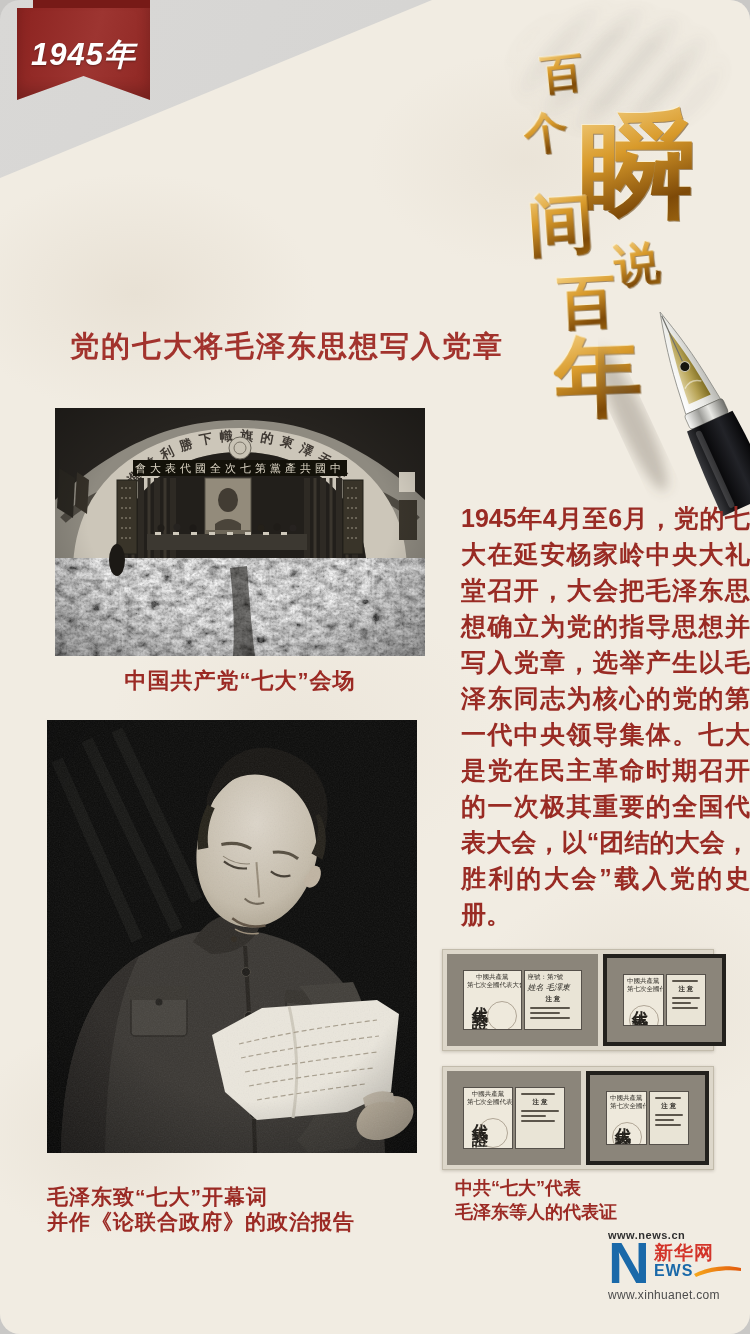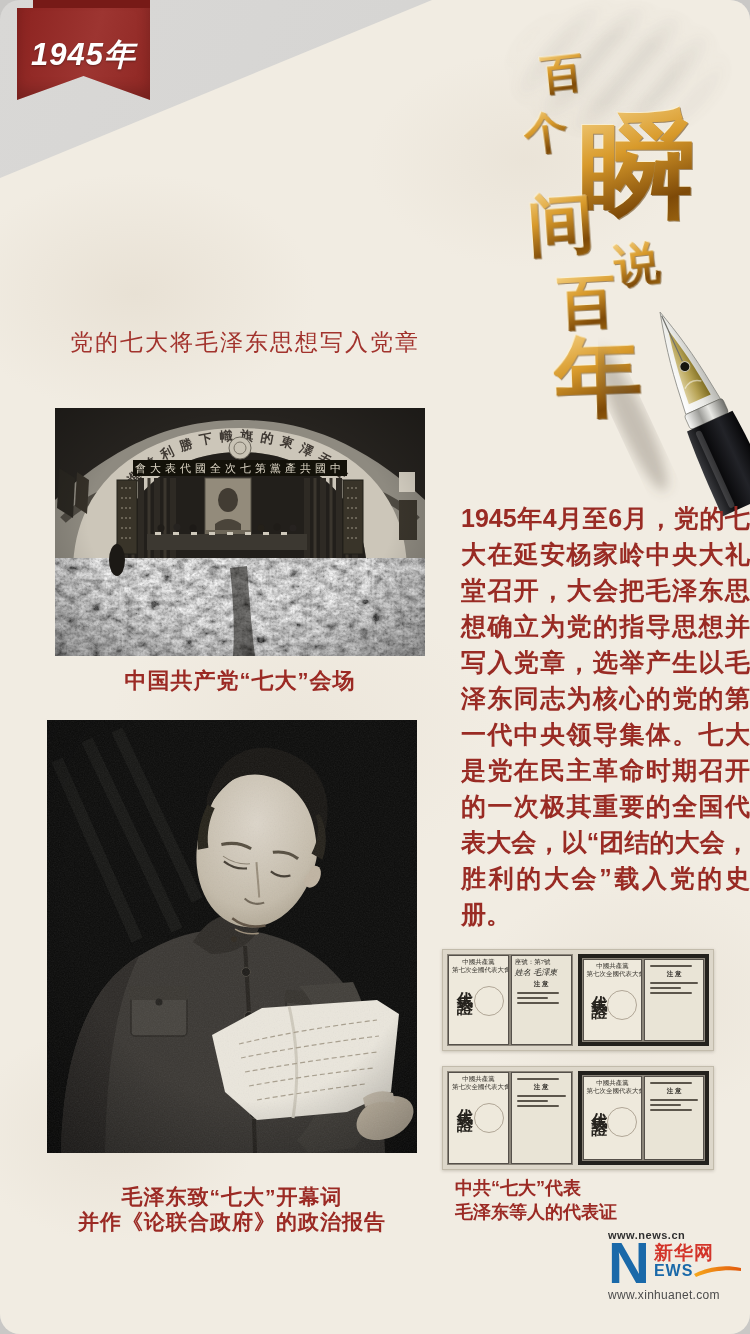--- a/index.html
+++ b/index.html
@@ -36,21 +36,21 @@
     text-shadow:0 1px 2px rgba(0,0,0,.35);}
 
   
   .headline{position:absolute;left:26px;top:128px;color:#a2332d;
     font-family:"Liberation Serif","DejaVu Serif",serif;font-weight:900;
     font-size:68px;line-height:97px;letter-spacing:3px;
     text-shadow:1px 2px 2px rgba(120,40,30,.18);}
   .headline .l2{padding-left:54px;display:block;}
   .headline .l1{display:block;}
   .subtitle{position:absolute;left:70px;top:327px;color:#a2332d;
-    font-size:23px;font-weight:normal;letter-spacing:2px;
+    font-size:29px;font-weight:bold;letter-spacing:2px;
     font-family:"Liberation Sans",sans-serif;}
 
   
   .cal span{position:absolute;font-family:"DejaVu Serif","Liberation Serif",serif;font-weight:bold;
     background:linear-gradient(160deg,#f6d488 8%,#d89a2b 40%,#7e4a08 72%,#b27a16 100%);
     -webkit-background-clip:text;background-clip:text;color:transparent;
     filter:drop-shadow(1px 1.5px 0.5px rgba(92,54,4,.55)) drop-shadow(-0.5px -0.5px 0.5px rgba(255,243,205,.65));}
   .cal .c1{left:541px;top:46px;font-size:42px;transform:rotate(-6deg);}
   .cal .c2{left:524px;top:104px;font-size:44px;transform:rotate(-8deg);}
   .cal .c3{left:580px;top:88px;font-size:116px;}
@@ -59,36 +59,36 @@
   .cal .c6{left:558px;top:264px;font-size:58px;transform:rotate(-3deg);}
   .cal .c7{left:554px;top:318px;font-size:88px;transform:rotate(-2deg);}
 
   
   .photo{position:absolute;display:block;}
   .congress{left:55px;top:408px;}
   .mao{left:47px;top:720px;}
   .caption{position:absolute;color:#9b2a24;font-weight:bold;
     font-family:"Liberation Sans",sans-serif;}
   .cap-congress{left:55px;top:666px;width:370px;text-align:center;font-size:22px;letter-spacing:1px;}
-  .cap-mao{left:47px;top:1184px;width:370px;text-align:center;font-size:21px;line-height:25px;letter-spacing:1px;}
+  .cap-mao{left:47px;top:1184px;width:370px;font-size:21px;line-height:25px;letter-spacing:1px;}
   .cap-certs{left:455px;top:1176px;font-size:18px;line-height:24px;text-align:left;}
 
   
   .body-text{position:absolute;left:461px;top:500px;width:289px;
     font-family:Liberation Sans, sans-serif;font-weight:700;
     font-size:25px;line-height:36px;color:#992b24;text-align:justify;}
 
   
   .cert-strip{position:absolute;left:442px;width:272px;background:#ddd7ca;
     border:1px solid #c2bbab;box-shadow:0 1px 3px rgba(80,70,55,.25);
     display:flex;align-items:stretch;gap:5px;padding:4px;box-sizing:border-box;}
   .strip1{top:949px;height:102px;}
   .strip2{top:1066px;height:104px;}
   .mat{background:#23211d;padding:4px;display:flex;flex:1;}
-  .spread{display:flex;flex:1;gap:2px;background:#8b857a;padding:1px;}
+  .spread{display:flex;flex:1;gap:2px;background:#8b857a;padding:16px;}
   .pgL,.pgR{flex:1;background:#eee9dc;border:1px solid #55504a;position:relative;
     overflow:hidden;padding:2px 3px;box-sizing:border-box;}
   .pgR{background:#e9e4d6;}
   .pg-head{font-size:6.5px;line-height:7.5px;text-align:center;color:#33302a;
     font-family:"Liberation Serif",serif;white-space:nowrap;}
   .pg-title{position:absolute;left:8px;top:22px;writing-mode:vertical-rl;
     font-size:16px;line-height:16px;font-weight:bold;color:#26231e;
     font-family:"DejaVu Serif",serif;letter-spacing:4px;}
   .pg-stamp{position:absolute;right:4px;top:30px;width:28px;height:28px;border-radius:50%;
     border:1.5px solid rgba(125,112,92,.55);}

